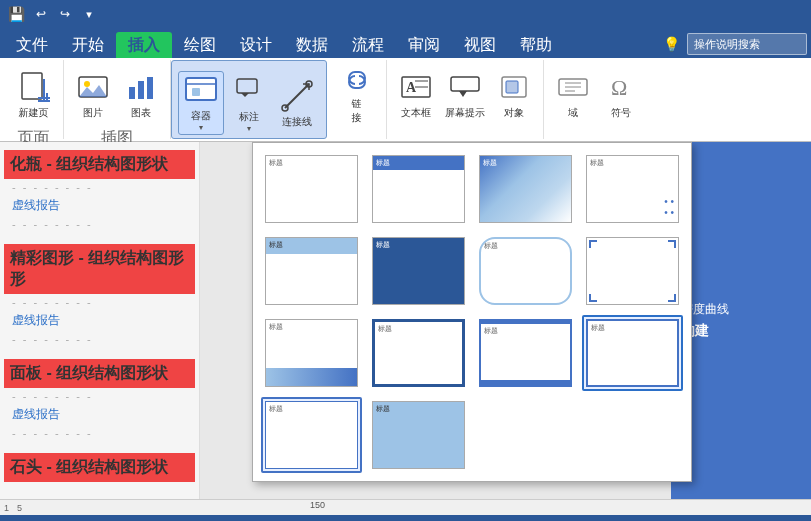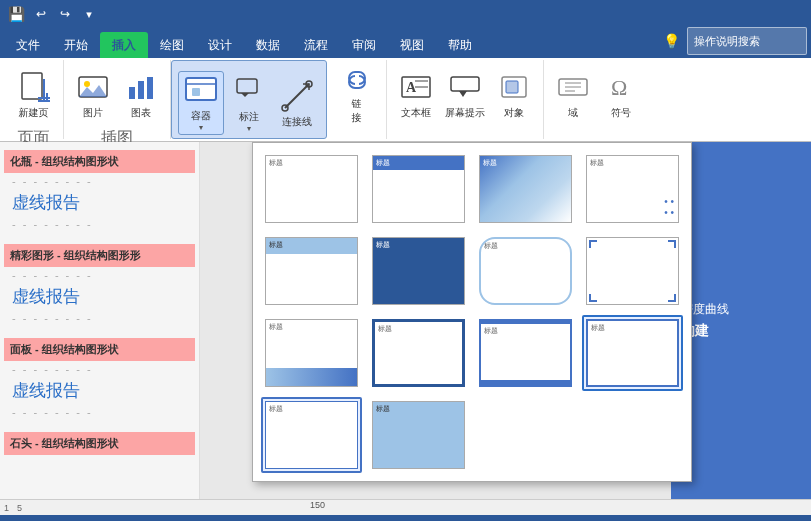--- a/index.html
+++ b/index.html
@@ -32,21 +32,21 @@
     .ribbon-tabs {
       display: flex;
       background: #2b5797;
       padding: 0 4px;
       height: 30px;
       align-items: flex-end;
     }
     .ribbon-tab {
       padding: 4px 12px;
       color: white;
-      font-size: 12px;
+      font-size: 16px;
       cursor: pointer;
       height: 26px;
       display: flex;
       align-items: center;
       border-radius: 3px 3px 0 0;
       margin-top: 11px;
     }
     .ribbon-tab.active {
       background: #22c55e;
       color: #2b5797;
@@ -125,30 +125,30 @@
 
     
     .left-sidebar {
       width: 200px;
       background: #f5f5f5;
       border-right: 1px solid #ddd;
       overflow: hidden;
       padding: 8px 4px;
     }
     .sidebar-section-title {
-      font-size: 11px;
+      font-size: 16px;
       color: #333;
       font-weight: bold;
       padding: 4px 6px;
-      background: #fca5a5;
+      background: #ef4444;
       margin-bottom: 2px;
     }
     .sidebar-link {
       color: #2b6fc7;
-      font-size: 17px;
+      font-size: 12px;
       padding: 2px 8px;
       cursor: pointer;
       text-decoration: none;
       display: block;
       margin: 2px 0;
     }
     .sidebar-dashes {
       font-size: 11px;
       color: #aaa;
       padding: 0 8px;
@@ -272,21 +272,21 @@
     
     .search-box {
       display: flex;
       align-items: center;
       border: 1px solid rgba(255,255,255,0.5);
       border-radius: 2px;
       background: rgba(255,255,255,0.2);
       padding: 2px 6px;
       color: white;
       font-size: 11px;
-      height: 28px;
+      height: 22px;
       min-width: 120px;
       cursor: pointer;
     }
 
     .status-url {
       color: #aaddff;
       font-size: 10px;
       text-decoration: underline;
     }
   </style>

